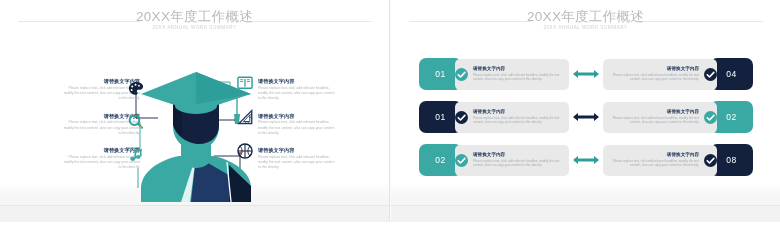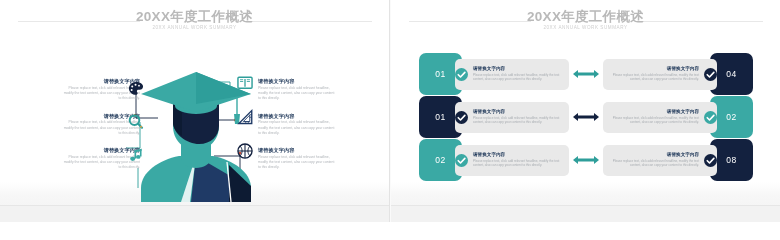--- a/index.html
+++ b/index.html
@@ -23,21 +23,21 @@
     background:#f2f2f2;border-top:1px solid #e6e6e6;
   }
 
   .header{position:absolute;top:6px;left:0;right:0;height:28px;}
   .rule{position:absolute;top:15px;height:1px;background:#e8e8e8;}
   .rule.l{left:18px;width:122px;}
   .rule.r{left:250px;width:122px;}
   .title{
     position:absolute;top:4px;left:0;right:0;text-align:center;
     font-size:13.5px;color:#b9b9b9;letter-spacing:.3px;line-height:1;
-    font-weight:700;
+    font-weight:400;
   }
   .subtitle{
     position:absolute;top:20px;left:0;right:0;text-align:center;
     font-size:4.6px;color:#cfcfcf;letter-spacing:.55px;line-height:1;
   }
 
   
   .txtcol{position:absolute;width:78px;}
   .txtcol.lft{left:62px;text-align:right;}
   .txtcol.rgt{left:258px;text-align:left;}
@@ -50,21 +50,21 @@
 
   .conn{position:absolute;pointer-events:none;}
 
   .figure{position:absolute;left:133px;top:62px;width:126px;height:140px;}
   .figure svg{display:block;width:126px;height:140px;}
 
   
   .rows{position:absolute;left:28px;top:55px;width:334px;}
   .row{display:flex;align-items:center;height:38px;margin-bottom:5px;}
   .numbox{
-    width:43px;height:42px;border-radius:7px;flex:0 0 43px;
+    width:43px;height:32px;border-radius:7px;flex:0 0 43px;
     display:flex;align-items:center;justify-content:center;
     color:#ffffff;font-size:8.5px;letter-spacing:.4px;
   }
   .panel{
     position:relative;height:31px;border-radius:5px;background:#e9e9e9;
     display:flex;align-items:center;flex:1;margin-left:-7px;
   }
   .panel.r{margin-left:0;margin-right:-7px;}
   .check{
     width:13px;height:13px;border-radius:50%;flex:0 0 13px;

